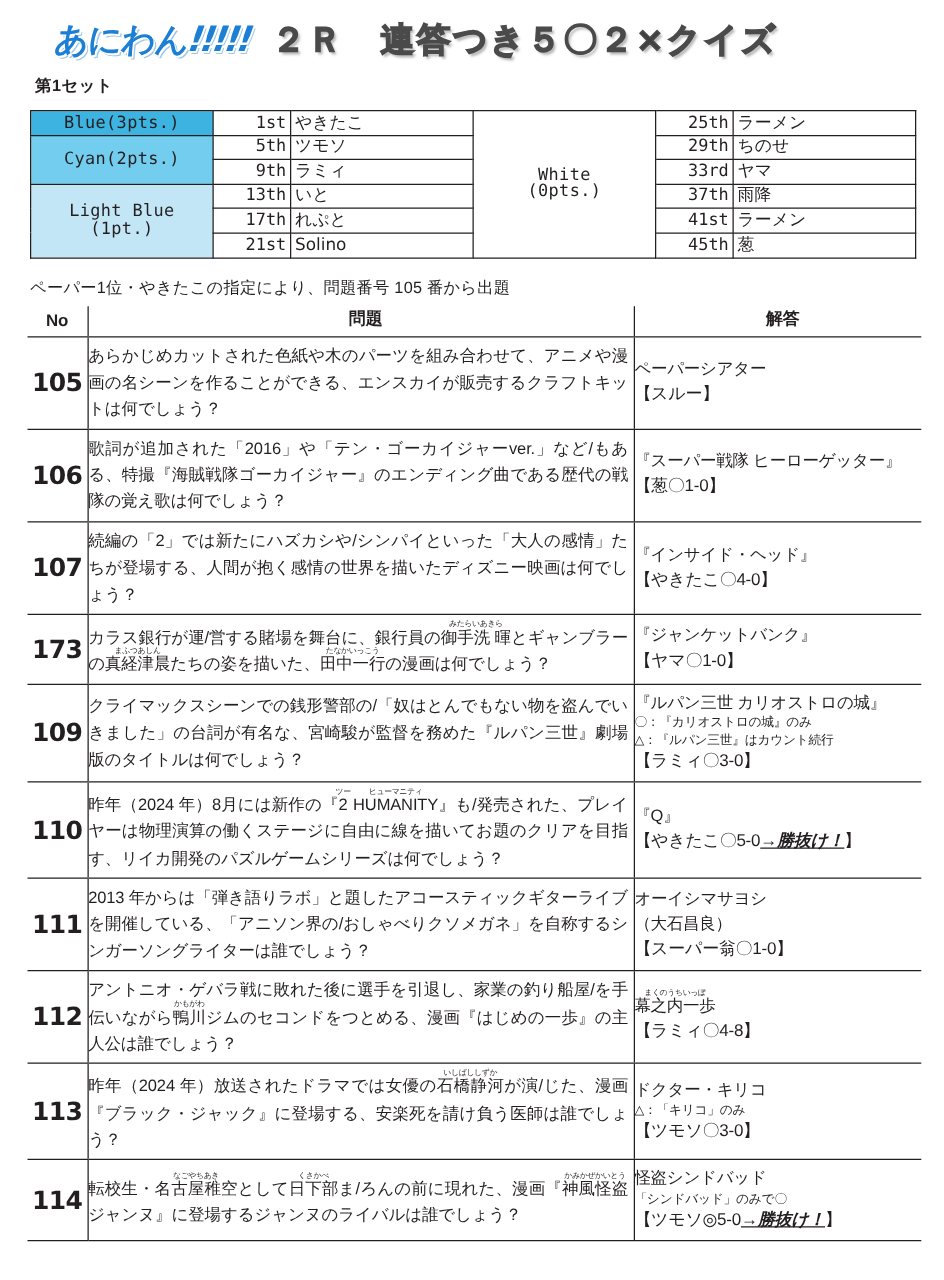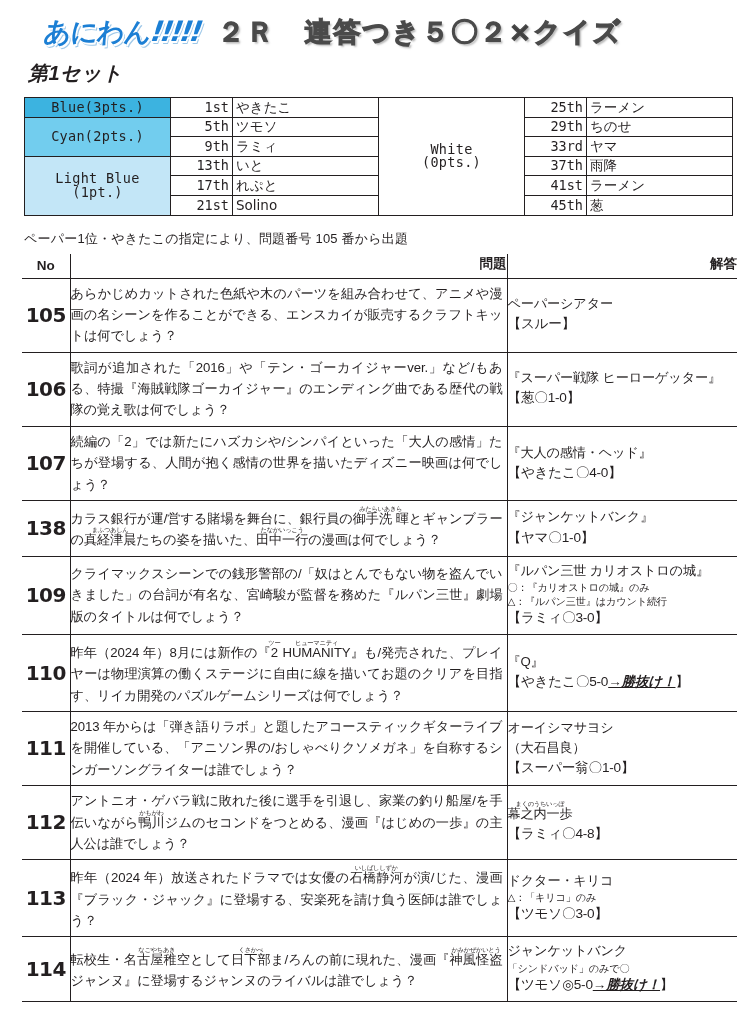--- a/index.html
+++ b/index.html
@@ -52,24 +52,23 @@
     letter-spacing: 2px;
     color: #404040;
     -webkit-text-stroke: 1.2px #4a4a4a;
     text-shadow: 2px 2px 2px rgba(120,120,120,0.55);
     font-family: "DejaVu Sans", sans-serif;
     white-space: nowrap;
   }
 
   .set-label {
     padding: 4px 16px 10px 28px;
-    font-size: 20px;
+    font-size: 13px;
     font-weight: bold;
     letter-spacing: 0.5px;
-    font-style: italic;
   }
 
   
   .rank-wrap { padding: 0 22px 0 24px; }
   table.rank {
     border-collapse: collapse;
     width: 709px;
     table-layout: fixed;
     font-family: "DejaVu Sans Mono", monospace;
   }
@@ -117,21 +116,21 @@
     width: 715px;
     table-layout: fixed;
   }
   table.qs col.c-no { width: 48px; }
   table.qs col.c-q  { width: 437px; }
   table.qs col.c-a  { width: 230px; }
 
   table.qs th {
     font-size: 13.5px;
     font-weight: bold;
-    text-align: right;
+    text-align: center;
     padding: 1px 0 5px 8px;
     border-bottom: 1.6px solid #231f20;
     vertical-align: bottom;
   }
   table.qs th.h-no { text-align: center; padding-left: 0; }
   table.qs th.h-q, table.qs th.h-a { border-left: 1.4px solid #231f20; }
 
   table.qs td {
     border-bottom: 1.2px solid #231f20;
     vertical-align: middle;
@@ -272,28 +271,28 @@
         </td>
       </tr>
 
       <tr>
         <td class="no">107</td>
         <td class="q">
           <div class="qtext">続編の「2」では新たにハズカシや/シンパイといった「大人の感情」たちが登場する、人間が抱く感情の世界を描いたディズニー映画は何でしょう？</div>
         </td>
         <td class="a">
           <div class="atext">
-            <div class="a-main">『大人の感情・ヘッド』</div>
+            <div class="a-main">『インサイド・ヘッド』</div>
             <div class="a-score">【やきたこ〇4-0】</div>
           </div>
         </td>
       </tr>
 
       <tr>
-        <td class="no">138</td>
+        <td class="no">173</td>
         <td class="q">
           <div class="qtext">カラス銀行が運/営する賭場を舞台に、銀行員の<ruby>御手洗 暉<rt>みたらいあきら</rt></ruby>とギャンブラーの<ruby>真経津晨<rt>まふつあしん</rt></ruby>たちの姿を描いた、<ruby>田中一行<rt>たなかいっこう</rt></ruby>の漫画は何でしょう？</div>
         </td>
         <td class="a">
           <div class="atext">
             <div class="a-main">『ジャンケットバンク』</div>
             <div class="a-score">【ヤマ〇1-0】</div>
           </div>
         </td>
       </tr>
@@ -367,21 +366,21 @@
         </td>
       </tr>
 
       <tr>
         <td class="no">114</td>
         <td class="q">
           <div class="qtext">転校生・<ruby>名古屋稚空<rt>なごやちあき</rt></ruby>として<ruby>日下部<rt>くさかべ</rt></ruby>ま/ろんの前に現れた、漫画『<ruby>神風怪盗<rt>かみかぜかいとう</rt></ruby>ジャンヌ』に登場するジャンヌのライバルは誰でしょう？</div>
         </td>
         <td class="a">
           <div class="atext">
-            <div class="a-main">ジャンケットバンク</div>
+            <div class="a-main">怪盗シンドバッド</div>
             <div class="a-small">「シンドバッド」のみで〇</div>
             <div class="a-score">【ツモソ◎5-0<span class="win">→勝抜け！</span>】</div>
           </div>
         </td>
       </tr>
 
       </tbody>
     </table>
   </div>
 

